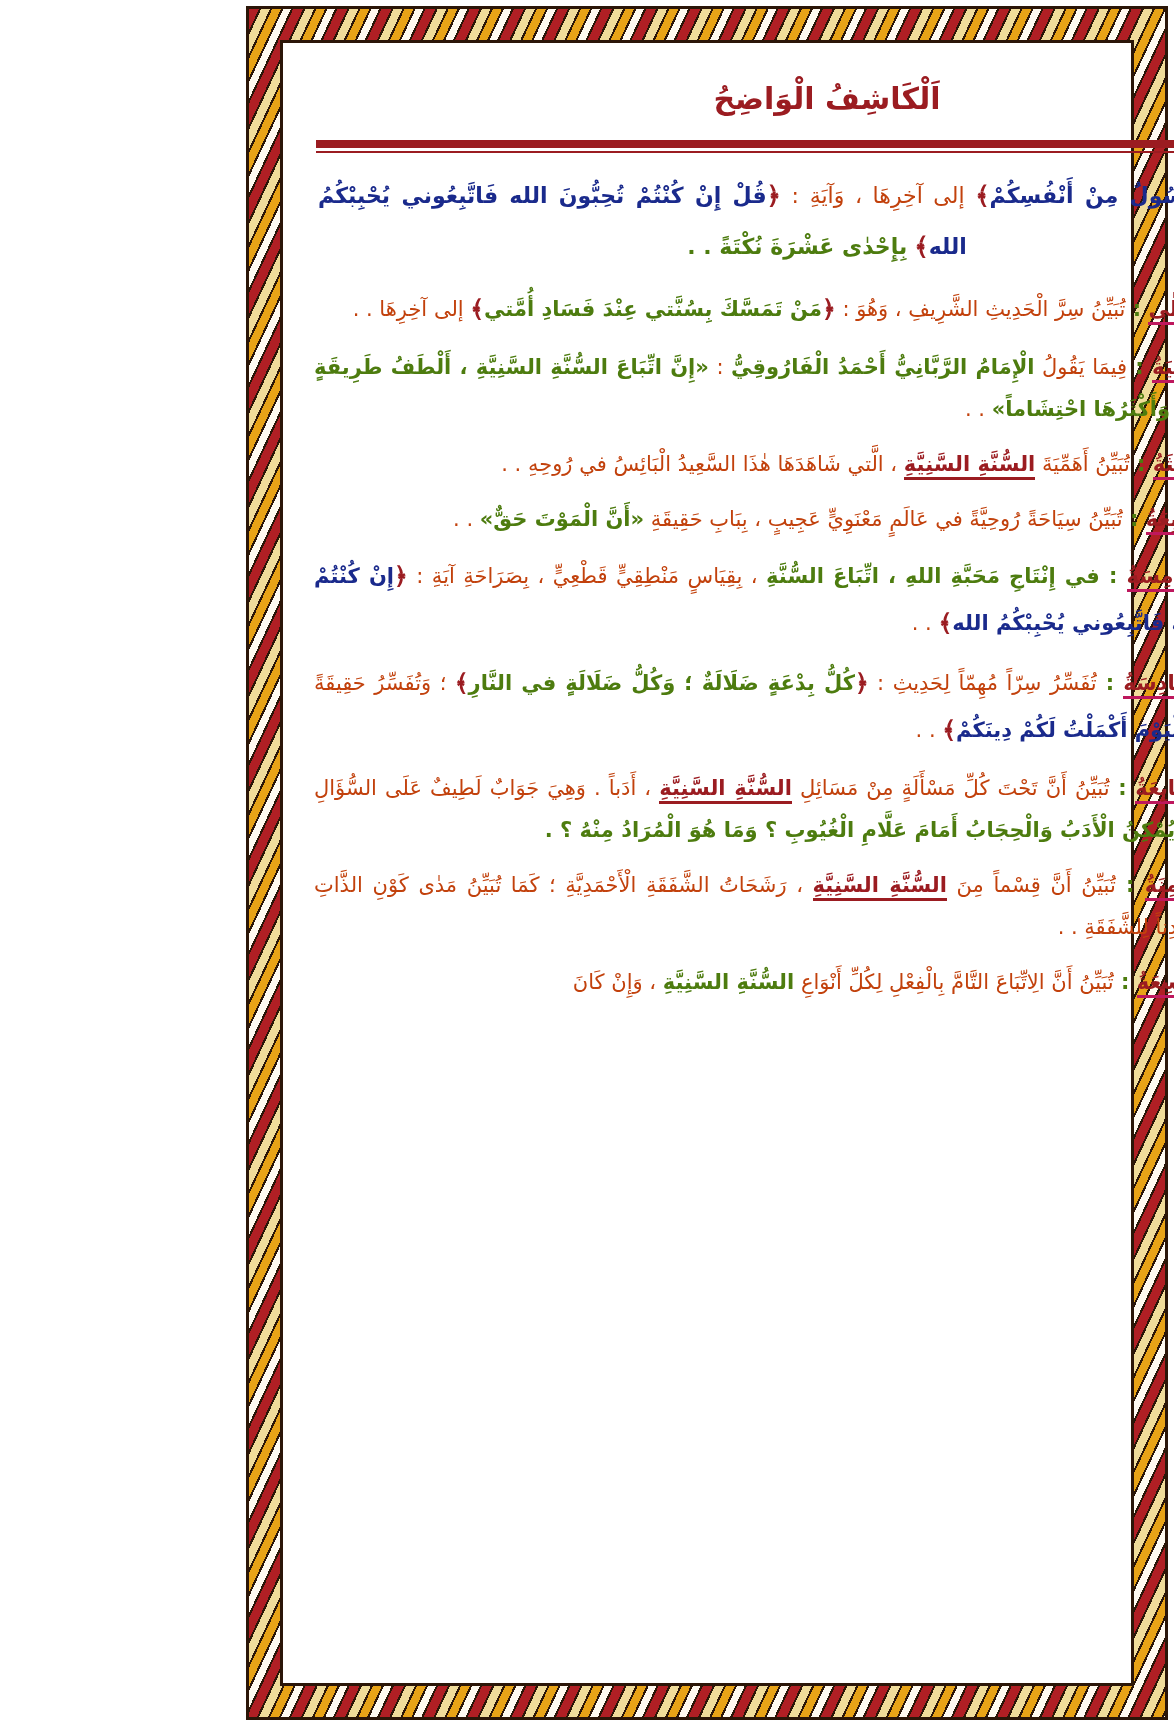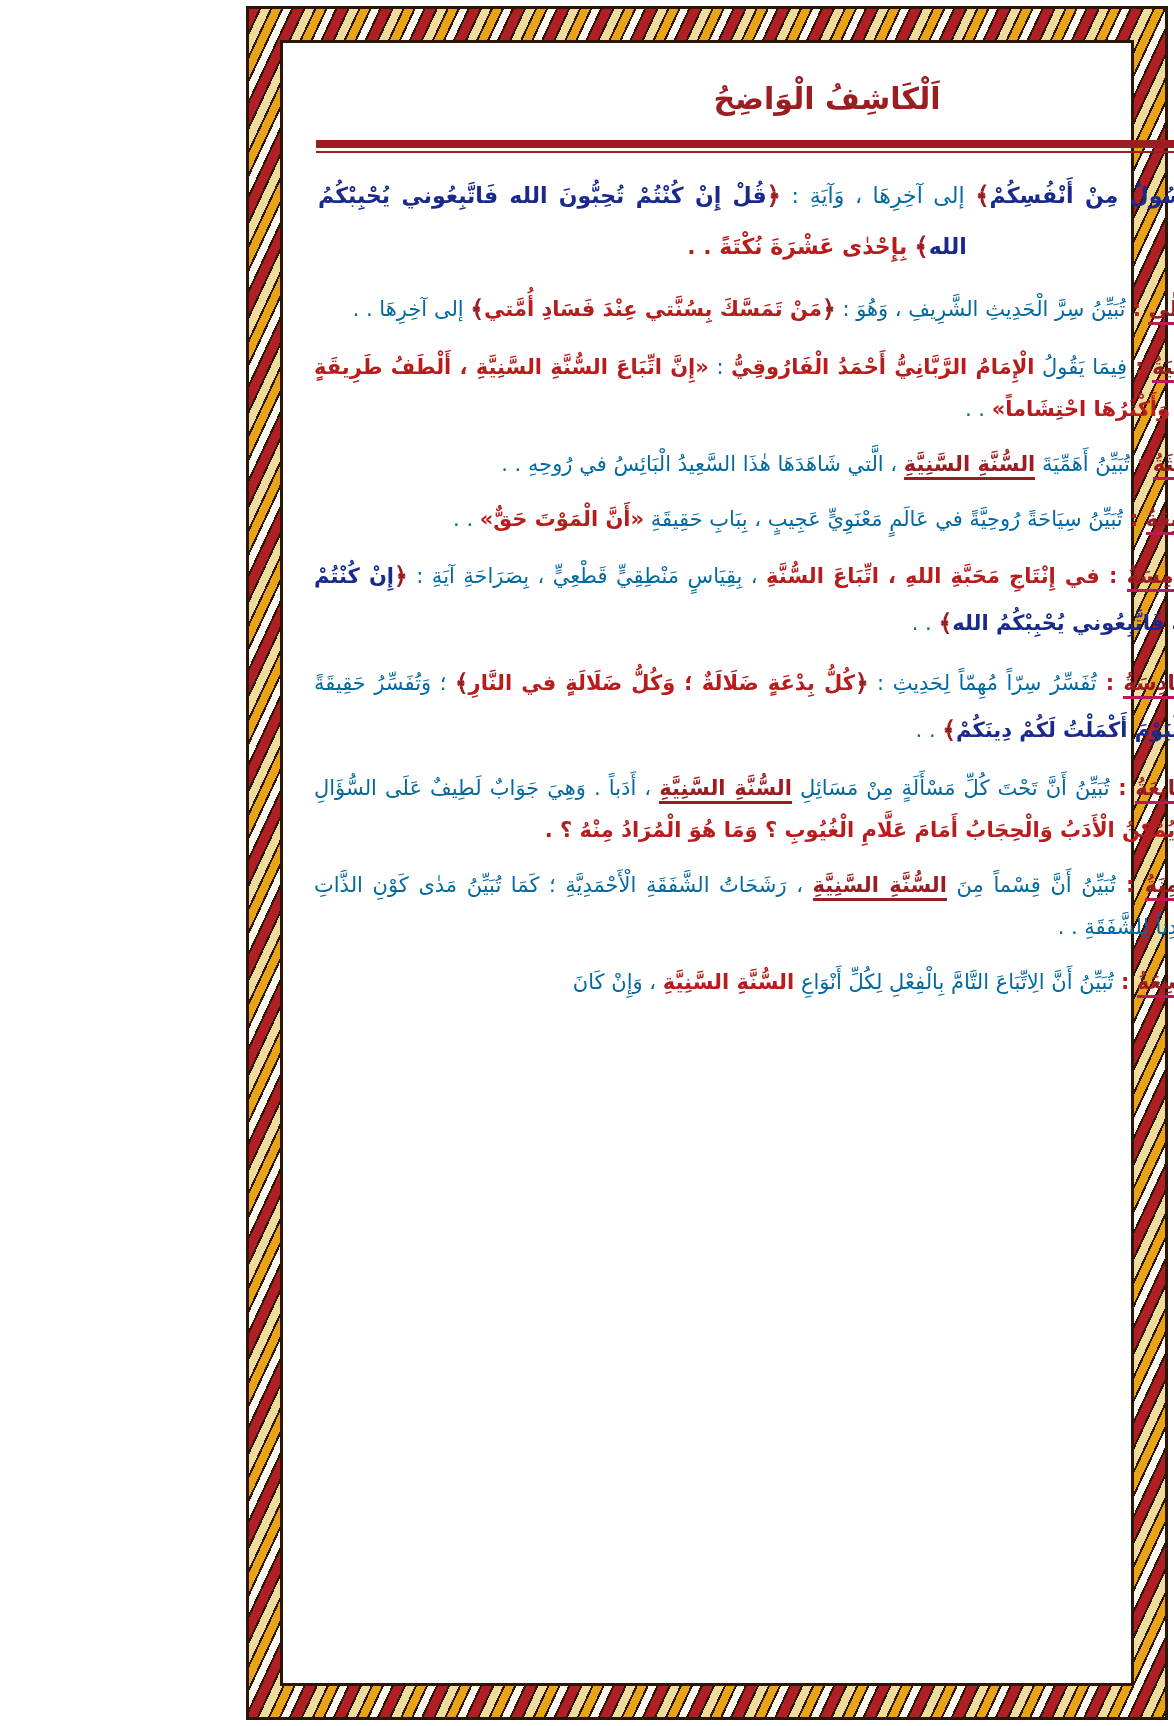--- a/index.html
+++ b/index.html
@@ -144,24 +144,24 @@
     text-align-last: right;
   }
 
   
   .lbl {
     color: #9b1c21;
     font-weight: bold;
     border-bottom: 3px solid #be185d;
     padding-bottom: 1px;
   }
-  .red   { color: #b91c1c; font-weight: bold; }
+  .red   { color: #4d7c0f; font-weight: bold; }
   .redu  { color: #9b1c21; font-weight: bold; border-bottom: 3px solid #9b1c21; padding-bottom:1px; }
   .blue  { color: #1a2a8c; font-weight: bold; }
-  .dark  { color: #0369a1; }
+  .dark  { color: #c2410c; }
   .brk   { color: #9b1c21; font-weight: bold; font-size: 1.12em; vertical-align: -0.06em; }
 </style>
 </head>
 <body>
 
 <div id="page">
 
   <div class="border-outer"></div>
   <div class="border-braid"></div>
   <div class="border-inner-mask"></div>

